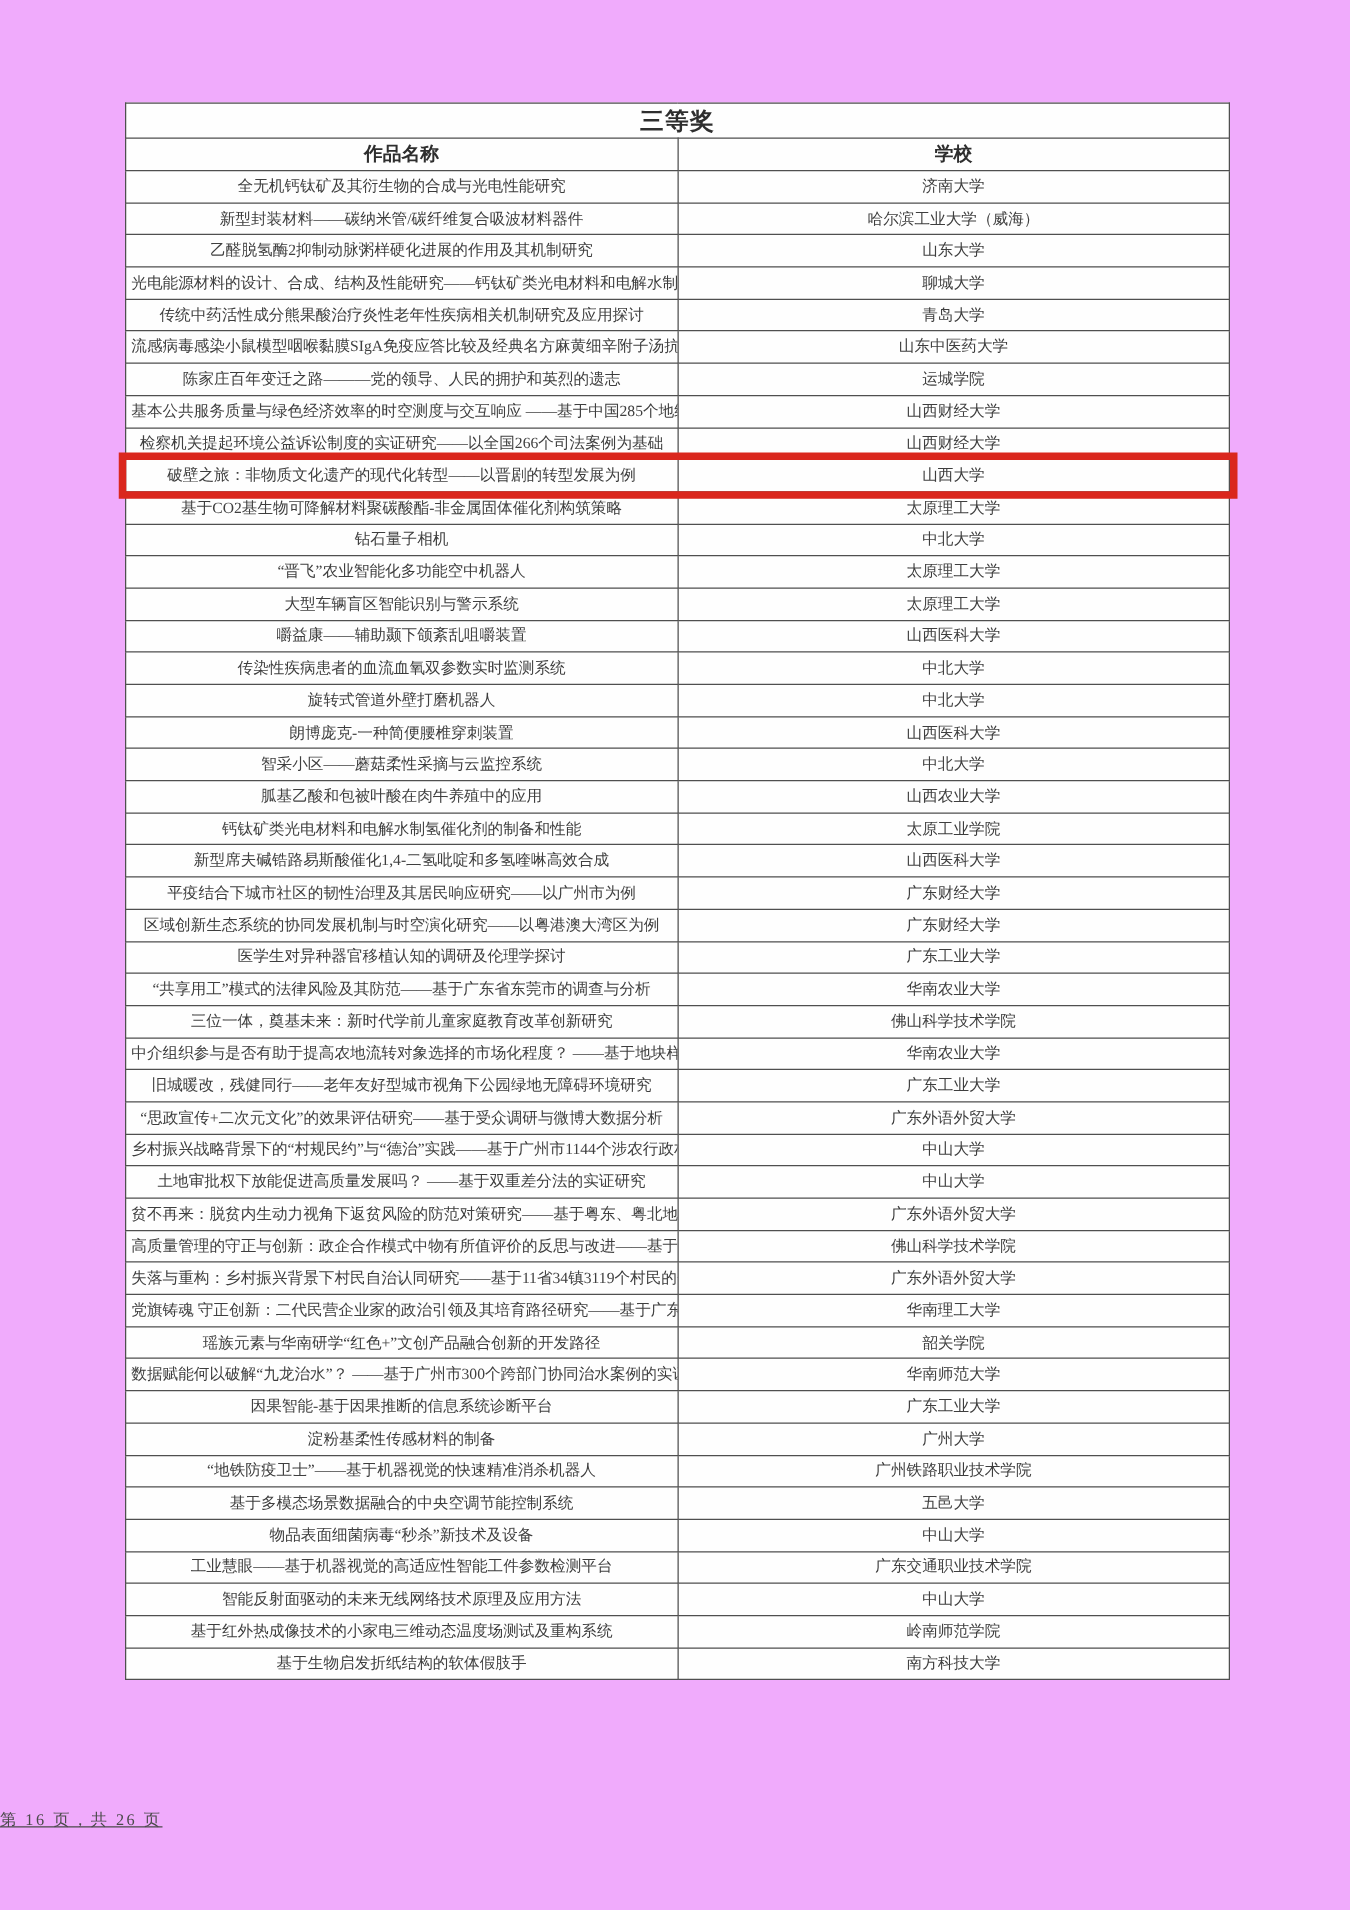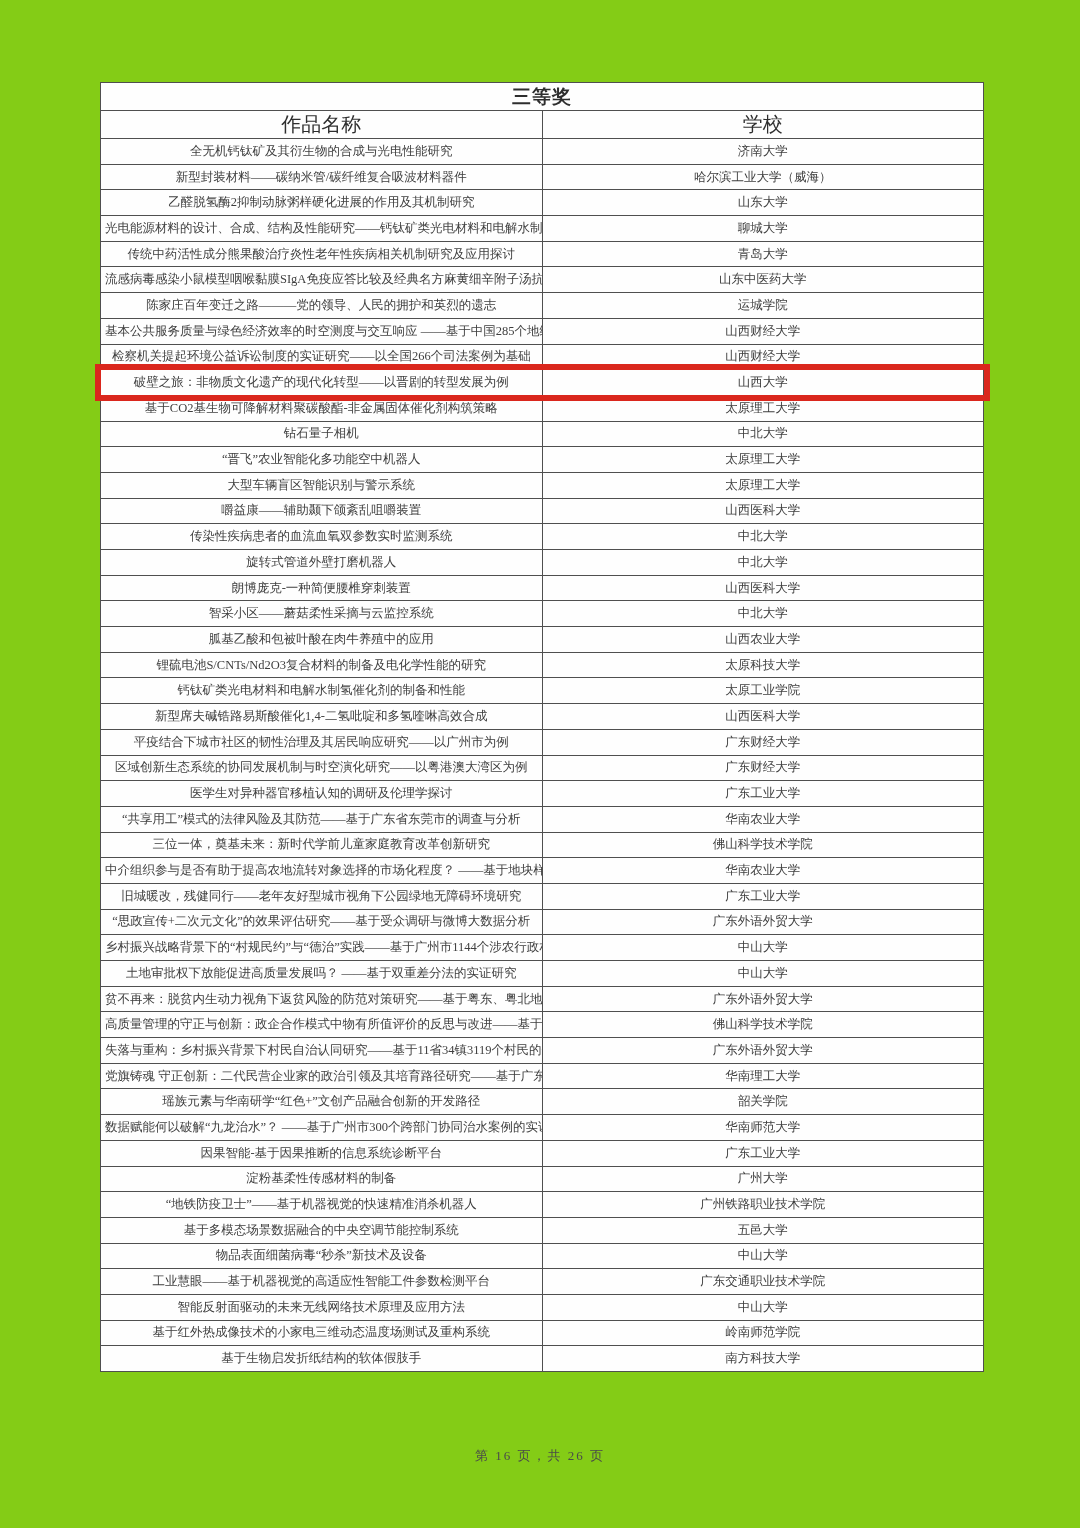--- a/index.html
+++ b/index.html
@@ -5,21 +5,21 @@
   * { box-sizing: border-box; }
   html, body {
     margin: 0; padding: 0;
     width: 1080px; height: 1528px;
     background: #fdfdfc;
     font-family: "Liberation Serif", "DejaVu Serif", serif;
   }
   .page {
     position: relative;
     width: 1080px; height: 1528px;
-    background: #84cc16;
+    background: #f0abfc;
     overflow: hidden;
   }
   table.award-table {
     position: absolute;
     left: 100px; top: 82px;
     width: 884px;
     border-collapse: collapse;
     table-layout: fixed;
     background: #fefefe;
   }
@@ -33,46 +33,47 @@
   }
   tr.title-row th {
     height: 28px;
     font-size: 19px;
     font-weight: bold;
     color: #2e2e2e;
     letter-spacing: 1px;
   }
   tr.header-row th {
     height: 26px;
-    font-size: 20px;
-    font-weight: normal;
+    font-size: 15px;
+    font-weight: bold;
     color: #2e2e2e;
   }
   .col-work  { width: 664px; }
   .col-school{ width: 220px; margin-top: 12px; }
   tbody td {
     height: 25.7px;
     font-size: 12.5px;
     color: #3e3e3e;
     white-space: nowrap;
   }
   tbody td.cell-work  { }
   tbody td.cell-school{ }
   tr.highlight {
     outline: 6px solid #da271d;
     outline-offset: 0px;
   }
   .footer {
     position: absolute;
     left: 0; top: 1447px;
     width: 100%;
-    text-align: center;
+    text-align: left;
     font-size: 13px;
     color: #4a4a4a;
     letter-spacing: 2px;
+    text-decoration: underline;
   }
 </style>
 </head>
 <body>
 
 <div class="page">
 
   <table class="award-table">
     <thead>
       <tr class="title-row">
@@ -158,24 +159,20 @@
     </tr>
         <tr>
       <td class="cell-work">智采小区——蘑菇柔性采摘与云监控系统</td>
       <td class="cell-school">中北大学</td>
     </tr>
         <tr>
       <td class="cell-work">胍基乙酸和包被叶酸在肉牛养殖中的应用</td>
       <td class="cell-school">山西农业大学</td>
     </tr>
         <tr>
-      <td class="cell-work">锂硫电池S/CNTs/Nd2O3复合材料的制备及电化学性能的研究</td>
-      <td class="cell-school">太原科技大学</td>
-    </tr>
-        <tr>
       <td class="cell-work">钙钛矿类光电材料和电解水制氢催化剂的制备和性能</td>
       <td class="cell-school">太原工业学院</td>
     </tr>
         <tr>
       <td class="cell-work">新型席夫碱锆路易斯酸催化1,4-二氢吡啶和多氢喹啉高效合成</td>
       <td class="cell-school">山西医科大学</td>
     </tr>
         <tr>
       <td class="cell-work">平疫结合下城市社区的韧性治理及其居民响应研究——以广州市为例</td>
       <td class="cell-school">广东财经大学</td>

